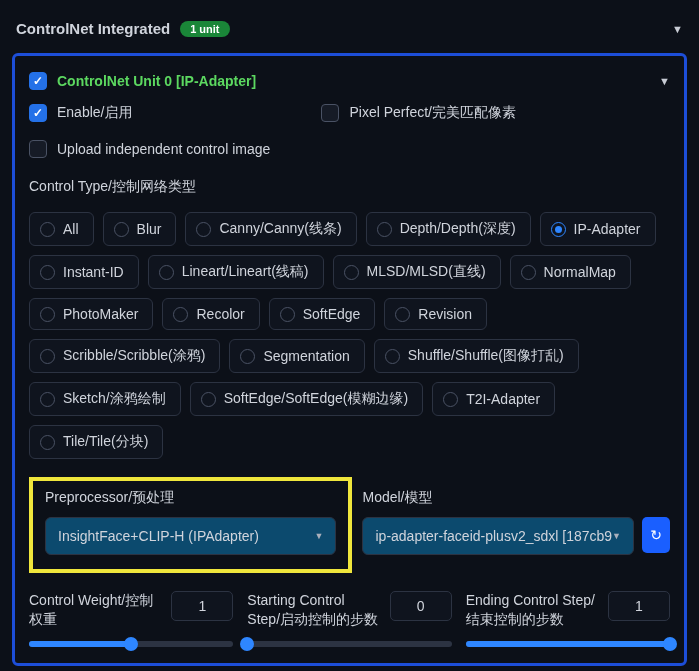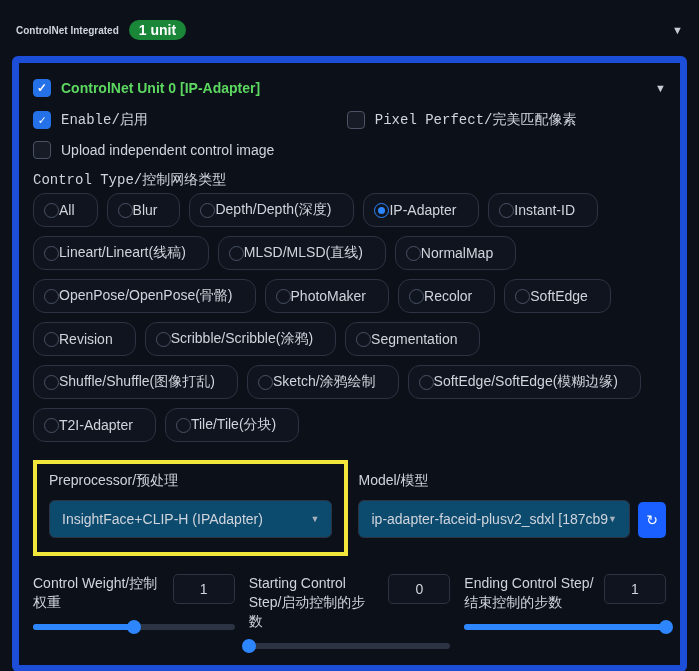--- a/index.html
+++ b/index.html
@@ -15,38 +15,38 @@
 .panel {
   padding: 12px;
 }
 .header {
   display: flex;
   align-items: center;
   padding: 8px 4px 16px 4px;
 }
 .header-title {
   font-weight: 600;
-  font-size: 10px;
+  font-size: 15px;
 }
 .unit-badge {
   background: #1a8638;
   color: #fff;
   border-radius: 11px;
   padding: 2px 10px;
-  font-size: 14px;
+  font-size: 11px;
   font-weight: 600;
   margin-left: 10px;
 }
 .triangle {
   margin-left: auto;
   font-size: 11px;
   color: #c8ccd4;
 }
 .inner-panel {
-  border: 7px solid #1d4ed8;
+  border: 3px solid #1d4ed8;
   border-radius: 6px;
   padding: 16px 14px;
 }
 .row {
   display: flex;
   align-items: center;
   gap: 10px;
   margin-bottom: 14px;
   flex-wrap: wrap;
 }
@@ -70,45 +70,44 @@
   color: #fff;
   font-size: 12px;
   font-weight: bold;
 }
 .unit-title {
   color: #5cd860;
   font-weight: 600;
 }
 .checkbox-row {
   display: flex;
-  gap: 29px;
-  margin-bottom: 12px;
-  font-family: Liberation Mono, monospace;
+  gap: 19px;
+  margin-bottom: 18px;
 }
 .checkbox-item {
   display: flex;
   align-items: center;
   gap: 10px;
 }
 .label-line {
-  margin-bottom: 4px;
-  font-family: Liberation Mono, monospace;
+  margin-bottom: 16px;
 }
 .chips {
   display: flex;
   flex-wrap: wrap;
   gap: 9px;
   margin-bottom: 18px;
 }
 .chip {
   border: 1px solid #2c3342;
-  border-radius: 12px;
-  padding: 7px 22px 7px 10px;
-  display: flex;
-  align-items: center;
+  border-radius: 6px;
+  padding: 7px 14px 7px 10px;
+  display: flex;
+  align-items: center;
+  gap: 8px;
   background: #0f141e;
 }
 .radio {
   width: 15px;
   height: 15px;
   border: 1.5px solid #4a5264;
   border-radius: 50%;
   display: inline-flex;
   align-items: center;
   justify-content: center;
@@ -207,21 +206,21 @@
 }
 .slider-thumb {
   position: absolute;
   top: 50%;
   width: 14px;
   height: 14px;
   background: #2e86ff;
   border-radius: 50%;
   transform: translate(-50%, -50%);
 }
-.model-body { display:flex; gap:8px; align-items:flex-end; }
+.model-body { display:flex; gap:8px; align-items:flex-start; }
 </style>
 </head>
 <body>
 
 <div class="panel">
   <div class="header">
     <span class="header-title">ControlNet Integrated</span>
     <span class="unit-badge">1 unit</span>
     <span class="triangle">▼</span>
   </div>
@@ -237,38 +236,42 @@
       <div class="checkbox-item">
         <span class="checkbox checked"></span>
         <span>Enable/启用</span>
       </div>
       <div class="checkbox-item" style="margin-left:170px">
         <span class="checkbox"></span>
         <span>Pixel Perfect/完美匹配像素</span>
       </div>
     </div>
 
-    <div class="checkbox-item" style="margin-bottom:12px">
+    <div class="checkbox-item" style="margin-bottom:20px">
       <span class="checkbox"></span>
       <span>Upload independent control image</span>
     </div>
 
     <div class="label-line">Control Type/控制网络类型</div>
 
     <div class="chips" id="chips">
         <div class="chip">
           <span class="radio"></span>
           <span>All</span>
         </div>
         <div class="chip">
           <span class="radio"></span>
           <span>Blur</span>
         </div>
         <div class="chip">
           <span class="radio"></span>
+          <span>Canny/Canny(线条)</span>
+        </div>
+        <div class="chip">
+          <span class="radio"></span>
           <span>Depth/Depth(深度)</span>
         </div>
         <div class="chip">
           <span class="radio selected"></span>
           <span>IP-Adapter</span>
         </div>
         <div class="chip">
           <span class="radio"></span>
           <span>Instant-ID</span>
         </div>
@@ -276,24 +279,20 @@
           <span class="radio"></span>
           <span>Lineart/Lineart(线稿)</span>
         </div>
         <div class="chip">
           <span class="radio"></span>
           <span>MLSD/MLSD(直线)</span>
         </div>
         <div class="chip">
           <span class="radio"></span>
           <span>NormalMap</span>
-        </div>
-        <div class="chip">
-          <span class="radio"></span>
-          <span>OpenPose/OpenPose(骨骼)</span>
         </div>
         <div class="chip">
           <span class="radio"></span>
           <span>PhotoMaker</span>
         </div>
         <div class="chip">
           <span class="radio"></span>
           <span>Recolor</span>
         </div>
         <div class="chip">

